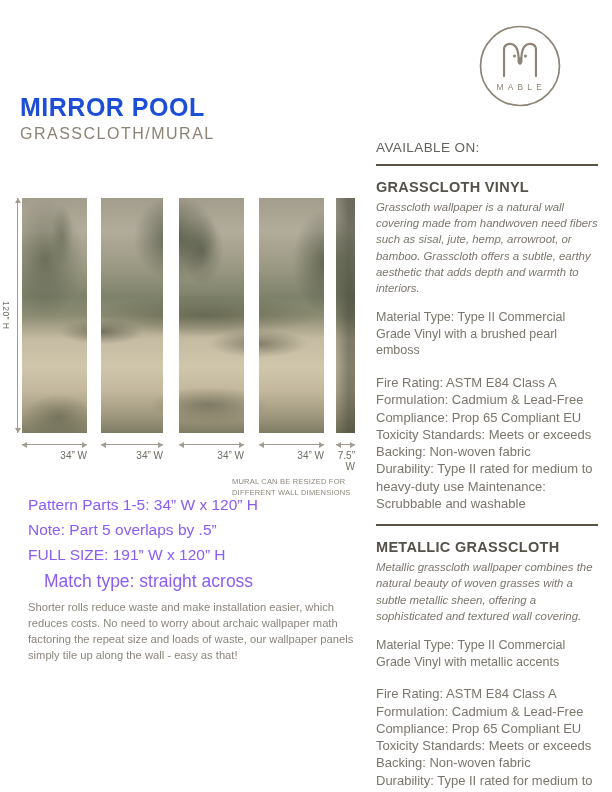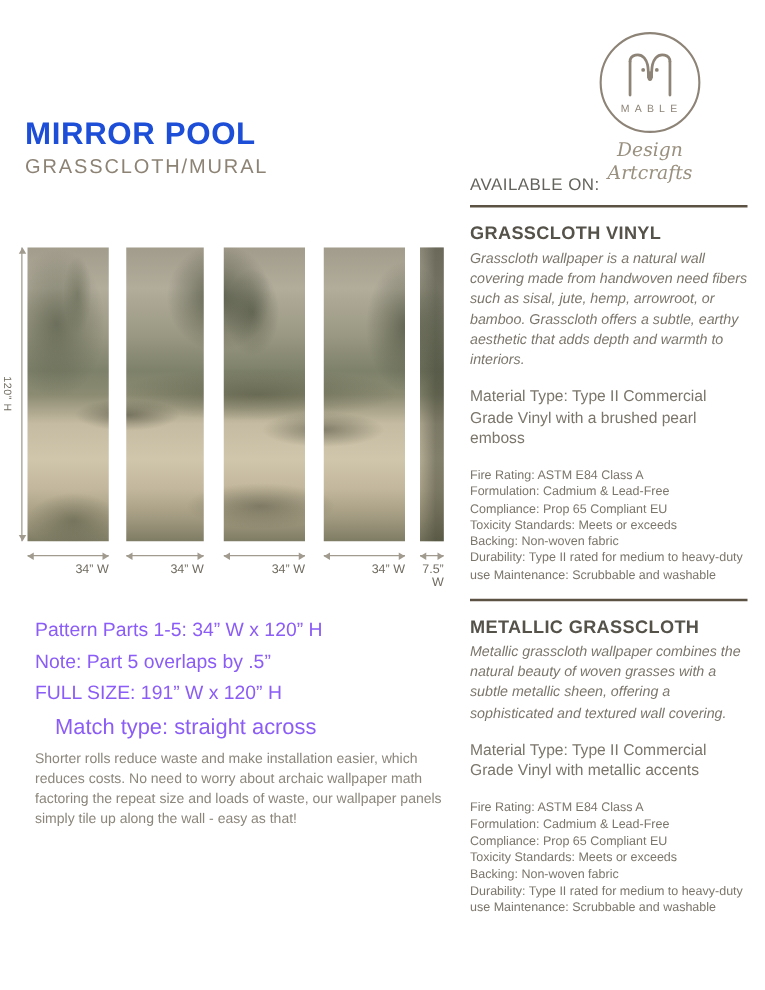--- a/index.html
+++ b/index.html
@@ -17,21 +17,21 @@
   .logo-tagline{margin-top:3px;font-family:"DejaVu Serif", serif;font-style:italic;
     font-size:15px;color:#99907f;}
   
   .right-col{position:absolute;left:376px;top:140px;width:222px;}
   .avail-heading{font-size:13.5px;letter-spacing:.4px;color:#63625c;margin:0 0 9px 0;}
   .rule{border:none;border-top:2.5px solid #5c5243;margin:0 0 13px 0;}
   .rule.mid{margin-top:12px;}
   .sec-name{font-size:14.5px;font-weight:bold;letter-spacing:.3px;color:#55524a;margin:0 0 4px 0;}
   .sec-desc{font-style:italic;font-size:11.4px;line-height:1.42;margin:0 0 13px 0;color:#7b766b;}
   .sec-material{font-size:12.5px;line-height:1.33;margin:0 0 15px 0;}
-  .sec-specs{font-size:10px;line-height:1.33;margin:0;}
+  .sec-specs{font-size:13px;line-height:1.33;margin:0;}
   
   .figure{position:absolute;left:0;top:186px;width:364px;height:320px;}
   .vlabel-wrap{position:absolute;left:1px;top:12px;height:235px;display:flex;align-items:center;}
   .vlabel{writing-mode:vertical-rl;font-size:8.5px;color:#6f6b60;letter-spacing:.5px;}
   .varrow{position:absolute;left:17px;top:12px;width:1px;height:235px;background:#a19b8f;}
   .varrow::before,.varrow::after{content:"";position:absolute;left:-2.5px;border-left:3px solid transparent;border-right:3px solid transparent;}
   .varrow::before{top:0;border-bottom:5px solid #a19b8f;}
   .varrow::after{bottom:0;border-top:5px solid #a19b8f;}
   .mural{
     position:absolute;left:22px;top:12px;width:333px;height:235px;
@@ -86,21 +86,20 @@
         <path d="M31 30 C31 23.5 40 21.5 44.5 26.5 C47.5 30 48.5 34 48.5 45"></path>
         <path d="M69 30 C69 23.5 60 21.5 55.5 26.5 C52.5 30 51.5 34 51.5 45"></path>
       </g>
       <g fill="#8d8477">
         <circle cx="43.5" cy="38" r="1.8"></circle>
         <circle cx="56.5" cy="38" r="1.8"></circle>
         <ellipse cx="50" cy="44" rx="2.6" ry="4.6"></ellipse>
       </g>
       <text x="51.5" y="78" text-anchor="middle" font-size="10" letter-spacing="5" fill="#8d8477" font-family="Liberation Sans, sans-serif">MABLE</text>
     </svg>
-    <div class="logo-tagline">Design Artcrafts</div>
   </div>
 
   <aside class="right-col">
     <div class="avail-heading">AVAILABLE ON:</div>
     <hr class="rule">
 
     <div>
       <h3 class="sec-name">GRASSCLOTH VINYL</h3>
       <p class="sec-desc">Grasscloth wallpaper is a natural wall covering made from handwoven need fibers such as sisal, jute, hemp, arrowroot, or bamboo. Grasscloth offers a subtle, earthy aesthetic that adds depth and warmth to interiors.</p>
       <p class="sec-material">Material Type: Type II Commercial Grade Vinyl with a brushed pearl emboss</p>
@@ -149,20 +148,21 @@
     <div class="harrow a3"></div>
     <div class="harrow a4"></div>
     <div class="harrow a5"></div>
 
     <div class="wlabel a1">34” W</div>
     <div class="wlabel a2">34” W</div>
     <div class="wlabel a3">34” W</div>
     <div class="wlabel a4">34” W</div>
     <div class="wlabel a5">7.5” W</div>
 
+    <div class="fig-caption">MURAL CAN BE RESIZED FOR DIFFERENT WALL DIMENSIONS</div>
   </section>
 
   <section class="details">
     <div class="detail-line">Pattern Parts 1-5: 34” W x 120” H</div>
     <div class="detail-line">Note: Part 5 overlaps by .5”</div>
     <div class="detail-line">FULL SIZE: 191” W x 120” H</div>
     <div class="detail-line match">Match type: straight across</div>
     <p class="detail-para">Shorter rolls reduce waste and make installation easier, which reduces costs. No need to worry about archaic wallpaper math factoring the repeat size and loads of waste, our wallpaper panels simply tile up along the wall - easy as that!</p>
   </section>
 

